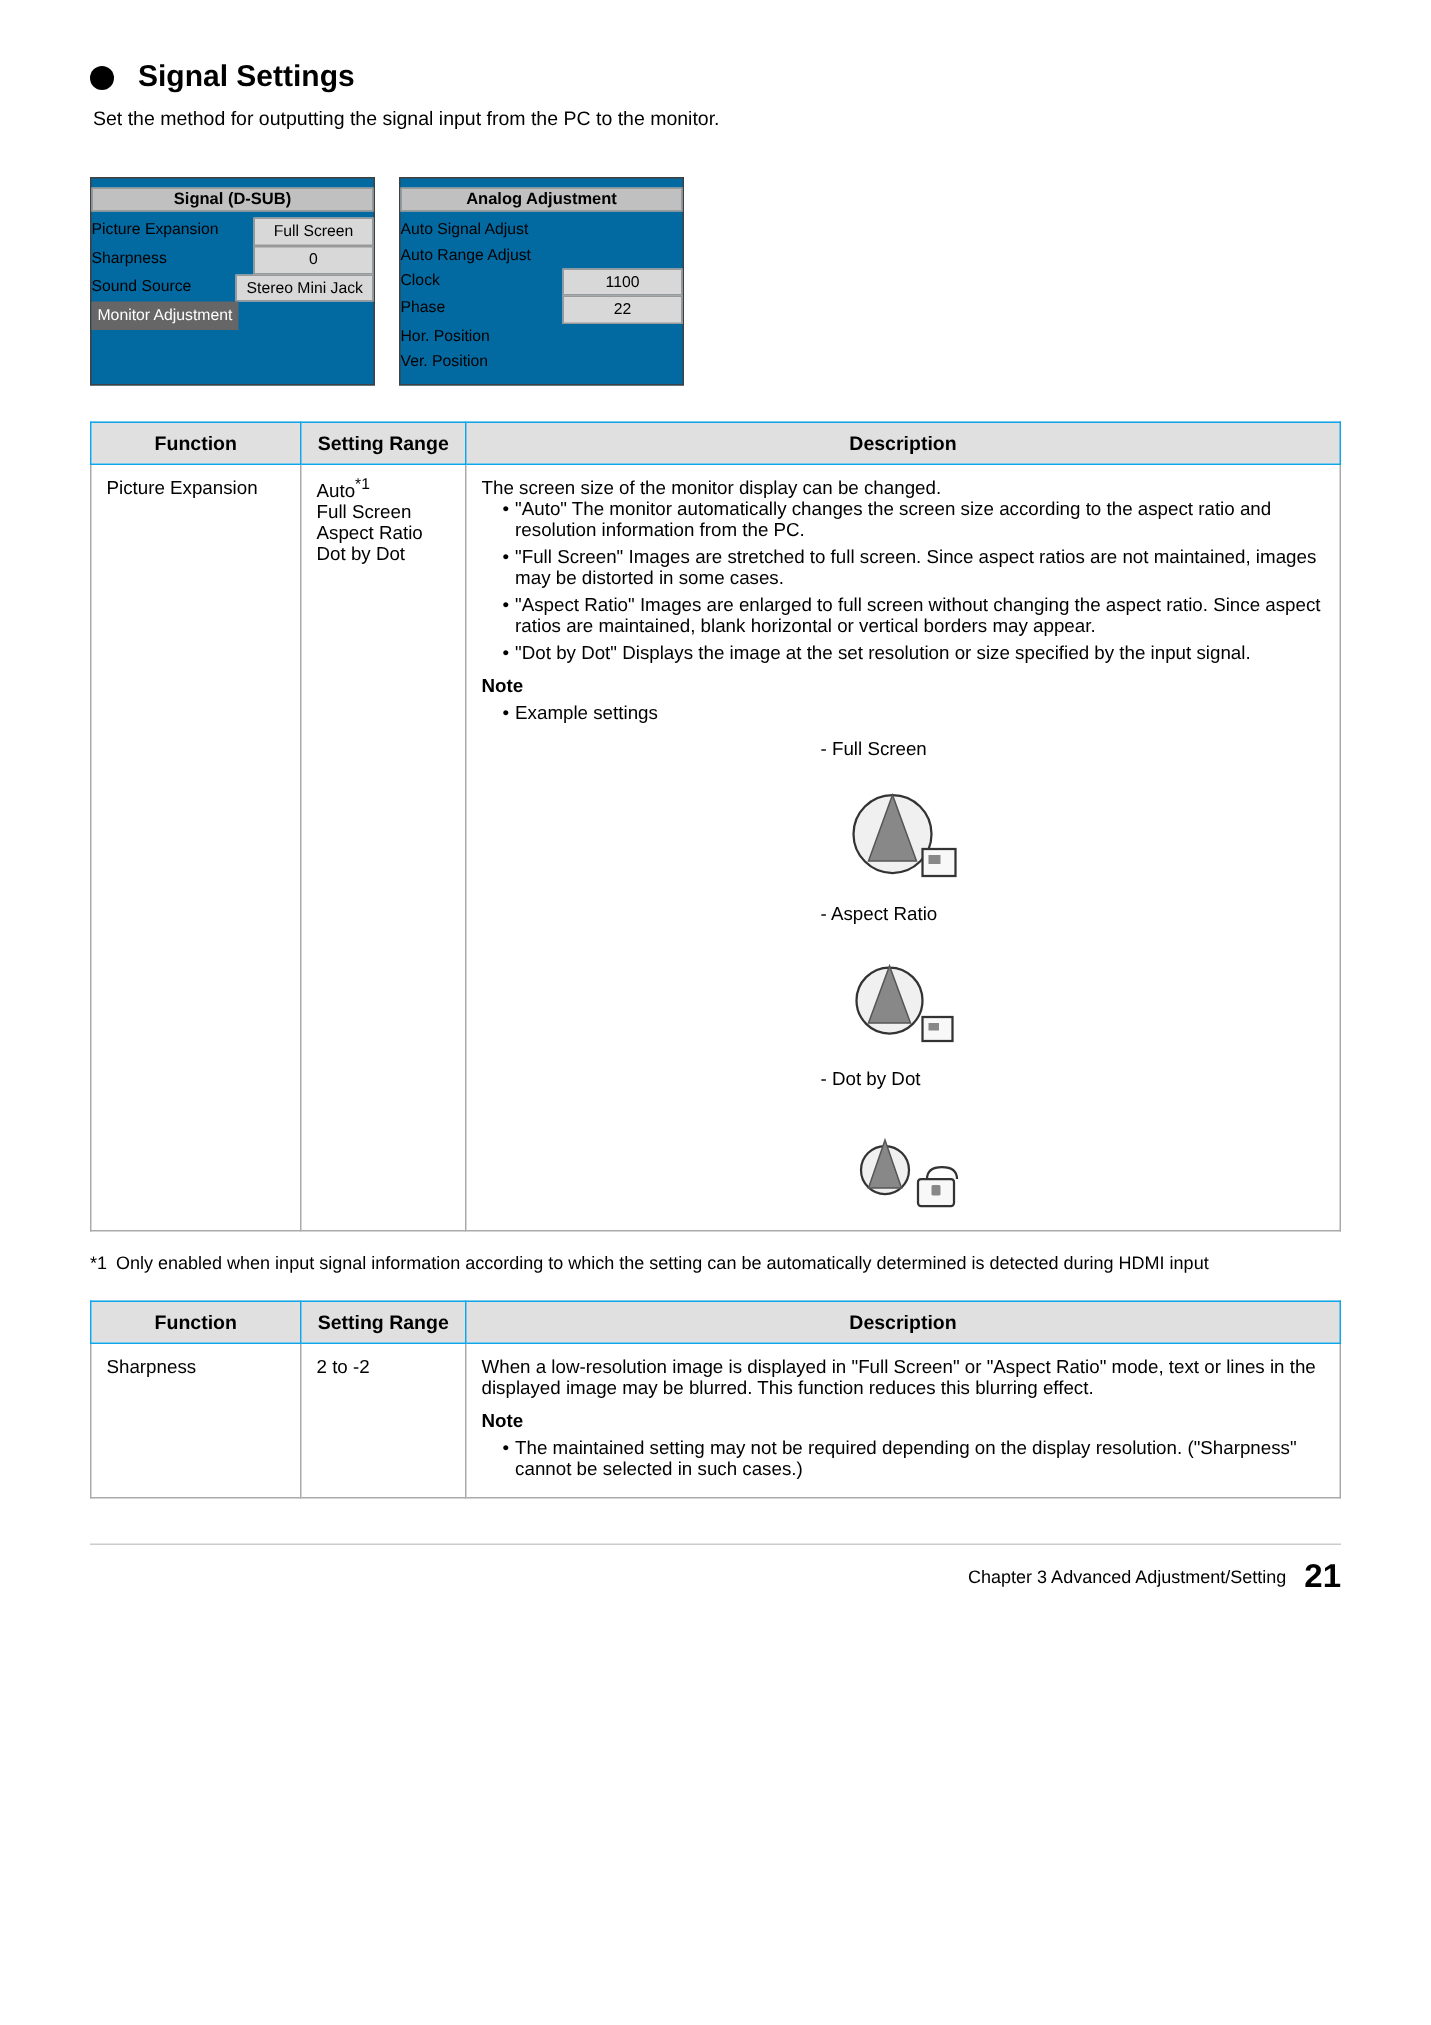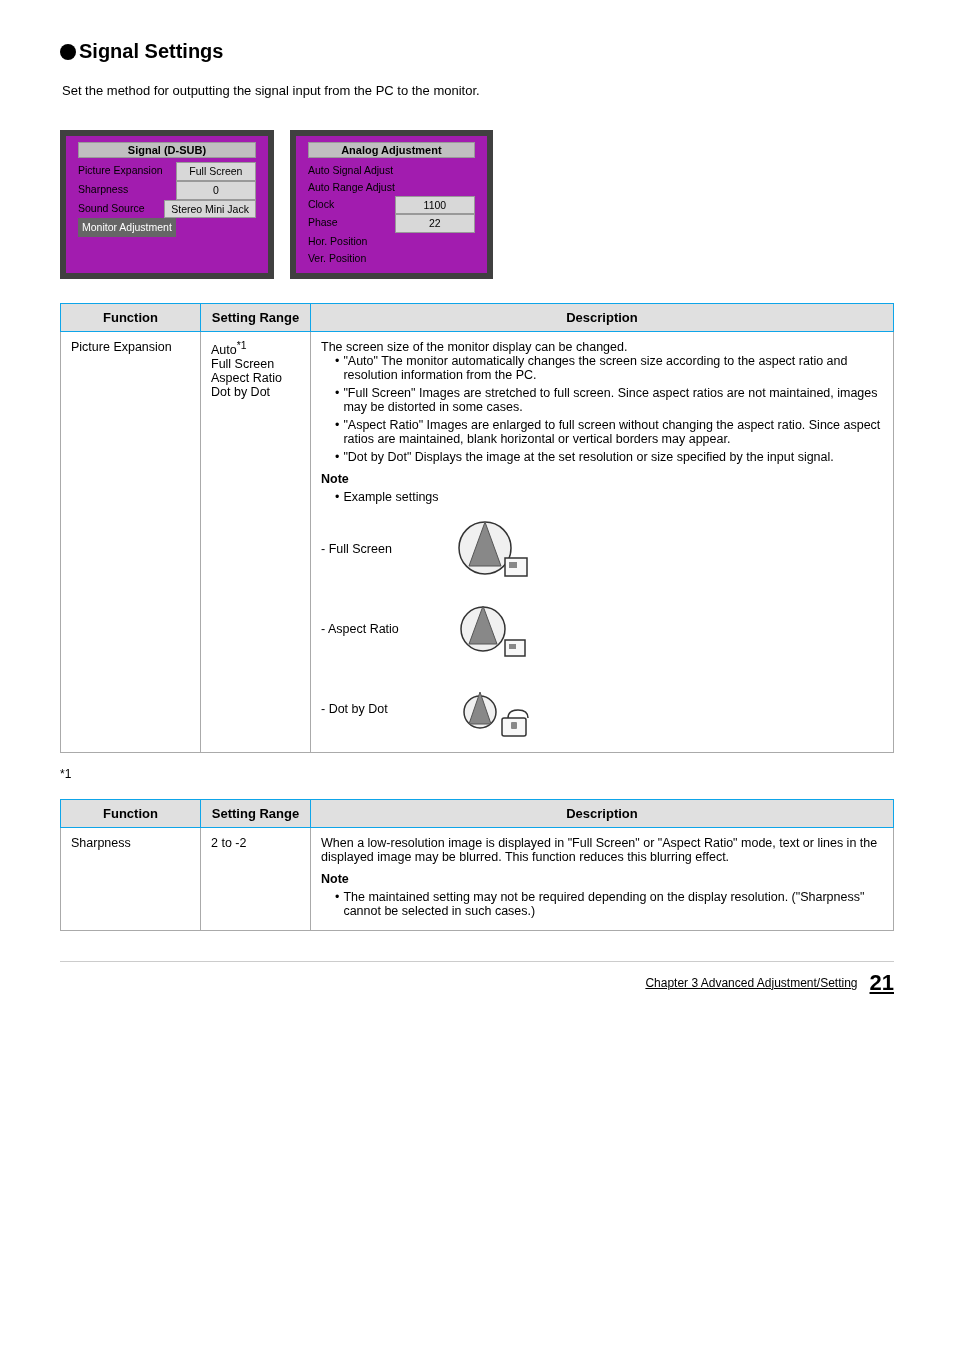--- a/index.html
+++ b/index.html
@@ -12,22 +12,22 @@
       min-height: 1350px;
       padding: 40px 60px 40px 60px;
     }
 
     
     .page-title {
       font-size: 20px;
       font-weight: bold;
       display: flex;
       align-items: center;
-      gap: 3px;
-      margin-bottom: 20px;
+      gap: 16px;
+      margin-bottom: 8px;
     }
     .page-title .bullet {
       width: 16px;
       height: 16px;
       background: #000;
       border-radius: 50%;
       display: inline-block;
       flex-shrink: 0;
     }
     .subtitle {
@@ -36,23 +36,23 @@
       margin-left: 2px;
     }
 
     
     .osd-row {
       display: flex;
       gap: 16px;
       margin-bottom: 24px;
     }
     .osd-box {
-      border: 6px solid #404040;
-      background: #a21caf;
-      padding: 6px 12px;
+      border: 1px solid #404040;
+      background: #0369a1;
+      padding: 6px 0;
       font-size: 11px;
       min-width: 190px;
     }
     .osd-box .osd-title {
       background: #c0c0c0;
       text-align: center;
       font-weight: bold;
       font-size: 11px;
       margin-bottom: 4px;
       padding: 1px 4px;
@@ -122,20 +122,21 @@
       margin-bottom: 4px;
       display: block;
     }
 
     
     .example-row {
       display: flex;
       align-items: center;
       margin-top: 10px;
       gap: 16px;
+      flex-direction: column;
     }
     .example-label {
       font-size: 12.5px;
       min-width: 110px;
     }
     .example-img {
       width: 90px;
       height: 70px;
     }
 
@@ -153,21 +154,20 @@
 
     
     .page-footer {
       border-top: 1px solid #ccc;
       margin-top: 30px;
       padding-top: 8px;
       display: flex;
       justify-content: flex-end;
       align-items: center;
       font-size: 12px;
-      text-decoration: underline;
     }
     .page-footer .chapter-text {
       margin-right: 12px;
     }
     .page-footer .page-num {
       font-size: 22px;
       font-weight: bold;
     }
   </style>
 </head>
@@ -295,20 +295,21 @@
             <rect x="64" y="48" width="6" height="7" rx="1" fill="#888"></rect>
           </svg>
         </div>
       </td>
     </tr>
   </tbody>
 </table>
 
 <div class="footnote">
   <span class="fn-num">*1</span>
+  <span>Only enabled when input signal information according to which the setting can be automatically determined is detected during HDMI input</span>
 </div>
 
 <table class="func-table">
   <thead>
     <tr>
       <th>Function</th>
       <th>Setting Range</th>
       <th>Description</th>
     </tr>
   </thead>

